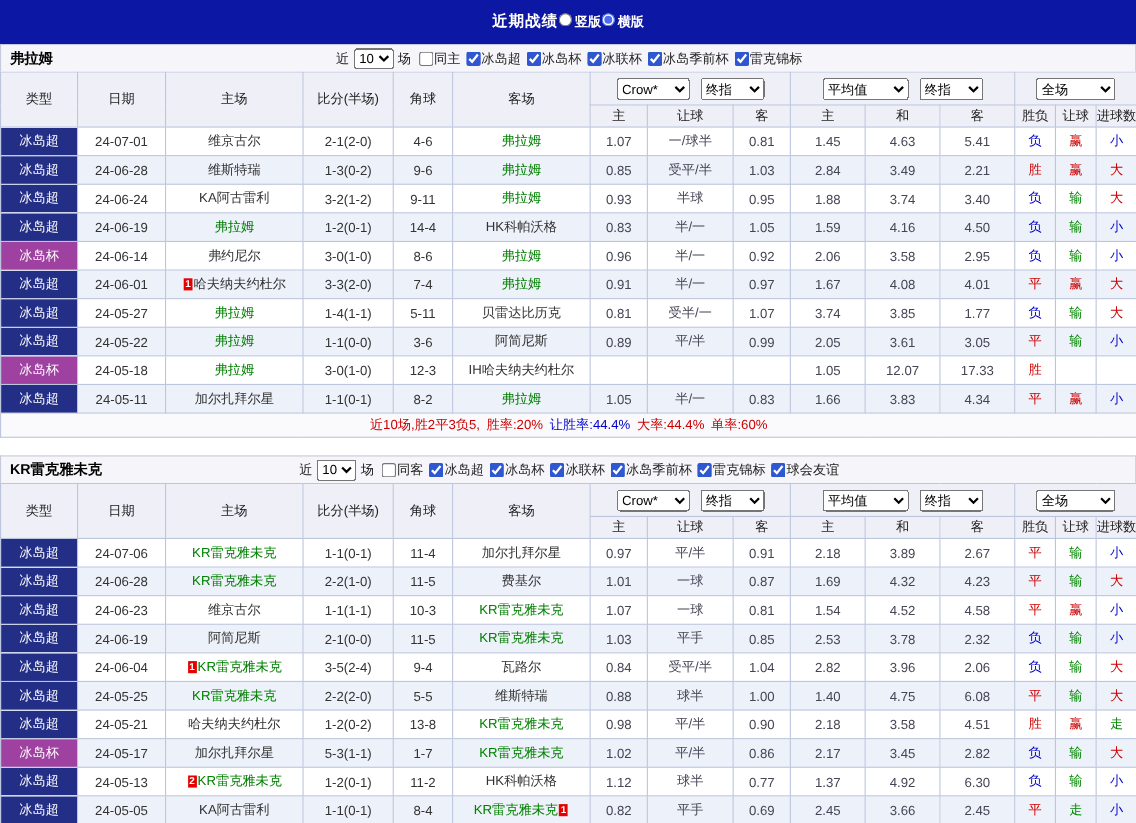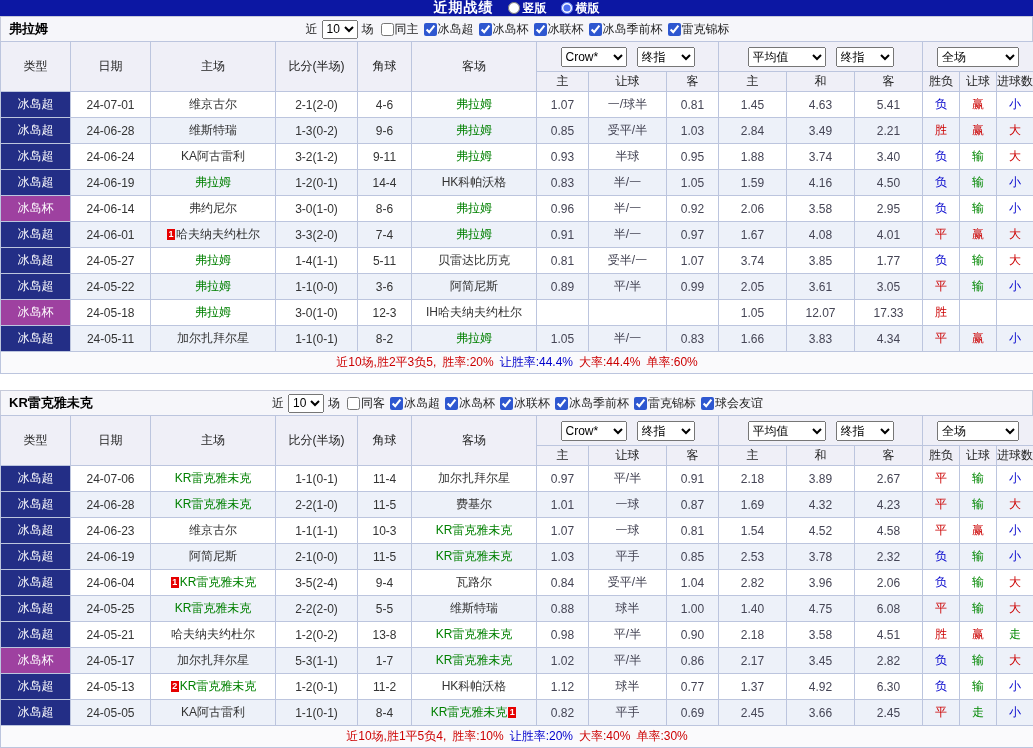--- a/index.html
+++ b/index.html
@@ -1,37 +1,37 @@
 <!DOCTYPE html>
 <html style="--bar-bg: #0c17a3; --league-bg: #232e86; --cup-bg: #9e41a0; --header-bg: #efeff7; --filter-bg: #f6f6fa; --alt-row: #edf1f9; --summary-bg: #fafafc; --border: #bcc5de; --focus-green: #008000; --red: #cc0000; --blue: #0000cc; --green: #008800; --badge-red: #e60000;"><head>
 <meta charset="utf-8">
 <style>
   *{margin:0;padding:0;box-sizing:border-box}
   html,body{background:#fff}
   body{width:1033px;font-family:"Liberation Sans",sans-serif;font-size:12px;color:#333}
-  .topbar{height:16px;background:var(--bar-bg,#0c17a3);display:flex;align-items:center;justify-content:center;gap:14px}
+  .topbar{height:40px;background:var(--bar-bg,#0c17a3);display:flex;align-items:center;justify-content:center;gap:0}
   .bar-title{color:#fff;font-weight:bold;font-size:14px;letter-spacing:1px}
-  .radio{display:inline-flex;align-items:center;gap:3px;color:#fff;font-weight:bold;cursor:pointer}
+  .radio{display:inline-flex;align-items:flex-start;gap:3px;color:#fff;font-weight:bold;cursor:pointer}
   .radio input{width:12px;height:12px;margin:0;accent-color:#4a6cf0}
   .team-block + .team-block{margin-top:16px}
   .filterbar{position:relative;height:25px;background:var(--filter-bg,#f6f6fa);border:1px solid #c6cada;border-bottom:none;display:flex;align-items:center;justify-content:center}
   .team-name{position:absolute;left:8px;font-weight:bold;font-size:13px;color:#000}
   .filter-center{display:flex;align-items:center;color:#222}
   .flabel{margin:0 2px}
   .count-select{height:19px;font-size:12px;margin:0 2px}
   .chk{display:inline-flex;align-items:center;margin-left:5px;cursor:pointer}
   .chk input{width:13px;height:13px;margin:0 1px 0 0;accent-color:#2e57d0}
   table{border-collapse:collapse;table-layout:fixed;width:1033px}
   th,td{border:1px solid var(--border,#bcc5de);text-align:center;white-space:nowrap;overflow:hidden;padding:0;font-size:12px}
   thead th{background:var(--header-bg,#efeff7);font-weight:normal;color:#222}
   thead tr:first-child th{height:30px}
   thead tr:last-child th{height:20px}
   .hdr-selects{display:flex;justify-content:center;align-items:center;gap:10px}
   .hdr-selects select{height:20px;font-size:12px}
-  .sel-company{width:66px}.sel-time{width:58px}.sel-wide{width:78px}.sel-scope{width:82px}
+  .sel-company{width:66px}.sel-time{width:58px}.sel-wide{width:78px}.sel-scope{width:72px}
   tbody td{height:26px}
   tbody tr:nth-child(even){background:var(--alt-row,#edf1f9)}
   .type-cell{color:#fff}
   .type-league{background:var(--league-bg,#232e86)}
   .type-cup{background:var(--cup-bg,#9e41a0)}
   .odds-cell{color:#454555}
   .focus{color:var(--focus-green,#008000)}
   .badge{display:inline-block;background:var(--badge-red,#e60000);color:#fff;font-size:9px;line-height:11px;min-width:8px;padding:0 1px;margin:0 1px;vertical-align:1px;font-weight:bold}
   .t-red{color:var(--red,#cc0000)}
   .t-blue{color:var(--blue,#0000cc)}

